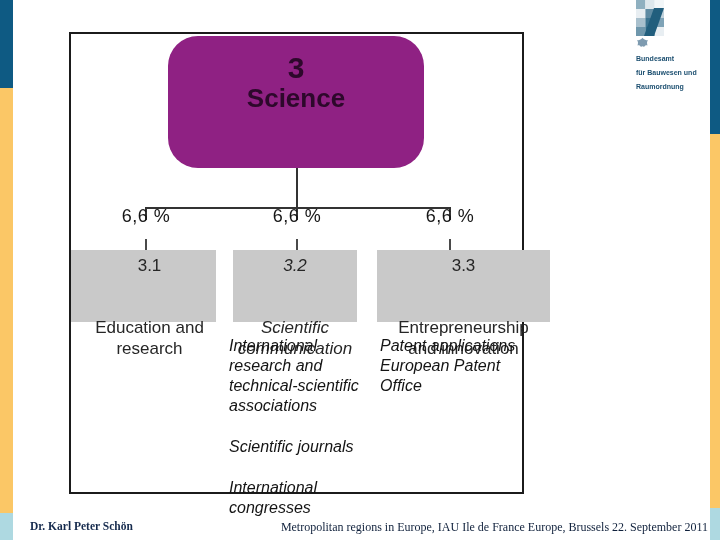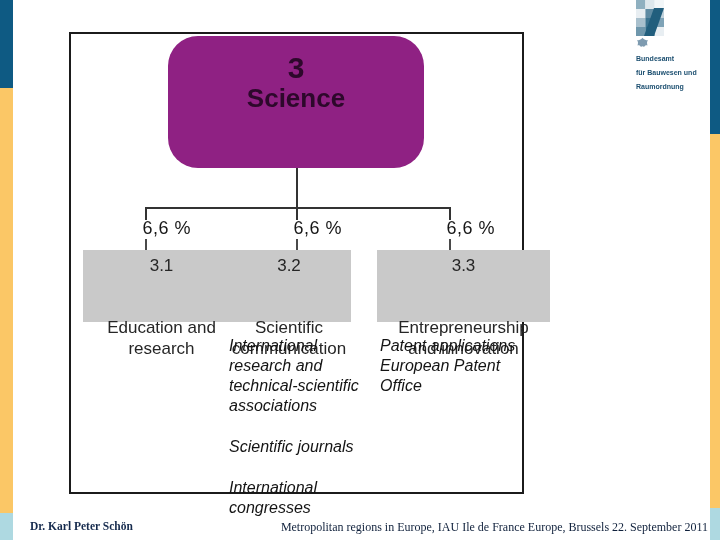--- a/index.html
+++ b/index.html
@@ -28,21 +28,21 @@
   .frame *{box-sizing:border-box;}
 
   .root-node{position:absolute;left:97px;top:2px;width:256px;height:132px;
     background:#8f2183;border-radius:30px;text-align:center;color:#2d082b;}
   .root-number{font-size:30px;font-weight:bold;margin-top:17px;line-height:30px;}
   .root-title{font-size:26px;font-weight:bold;line-height:30px;}
 
   .cline{position:absolute;background:#333;}
   .dashline{position:absolute;width:0;border-left:2px dashed #4a4a4a;}
 
-  .pct{position:absolute;top:184px;width:90px;text-align:right;
+  .pct{position:absolute;top:172px;width:90px;text-align:center;
     font-size:18px;color:#161616;letter-spacing:.5px;}
 
   .catbox{position:absolute;top:216px;height:72px;background:#c9c9c9;
     text-align:center;color:#262626;font-size:17px;line-height:21px;padding-top:5px;}
   .catbox .code{display:block;}
   .catbox .lbl{display:block;white-space:pre-line;margin-top:41px;}
 
   .items{position:absolute;top:302px;width:150px;color:#141414;
     font-style:italic;font-size:16px;line-height:20px;}
   .items .item{white-space:pre-line;margin:0 0 21px 0;}
@@ -108,26 +108,26 @@
   <div class="cline" style="left:378px;top:173px;width:2px;height:13px;"></div>
 
   <div class="pct" style="left:30px;">6,6 %</div>
   <div class="pct" style="left:181px;">6,6 %</div>
   <div class="pct" style="left:334px;">6,6 %</div>
 
   <div class="dashline" style="left:74px;top:205px;height:11px;"></div>
   <div class="dashline" style="left:225px;top:205px;height:11px;"></div>
   <div class="dashline" style="left:378px;top:205px;height:11px;"></div>
 
-  <div class="catbox" style="left:12px;width:145px;padding-left:12px;">
+  <div class="catbox" style="left:0;width:145px;padding-left:12px;">
     <span class="code">3.1</span>
     <span class="lbl">Education and
 research</span>
   </div>
-  <div class="catbox" style="left:156px;width:124px;">
+  <div class="catbox" style="left:162px;width:124px;font-style:italic;">
     <span class="code">3.2</span>
     <span class="lbl">Scientific
 communication</span>
   </div>
   <div class="catbox" style="left:306px;width:173px;">
     <span class="code">3.3</span>
     <span class="lbl">Entrepreneurship
 and innovation</span>
   </div>
 

